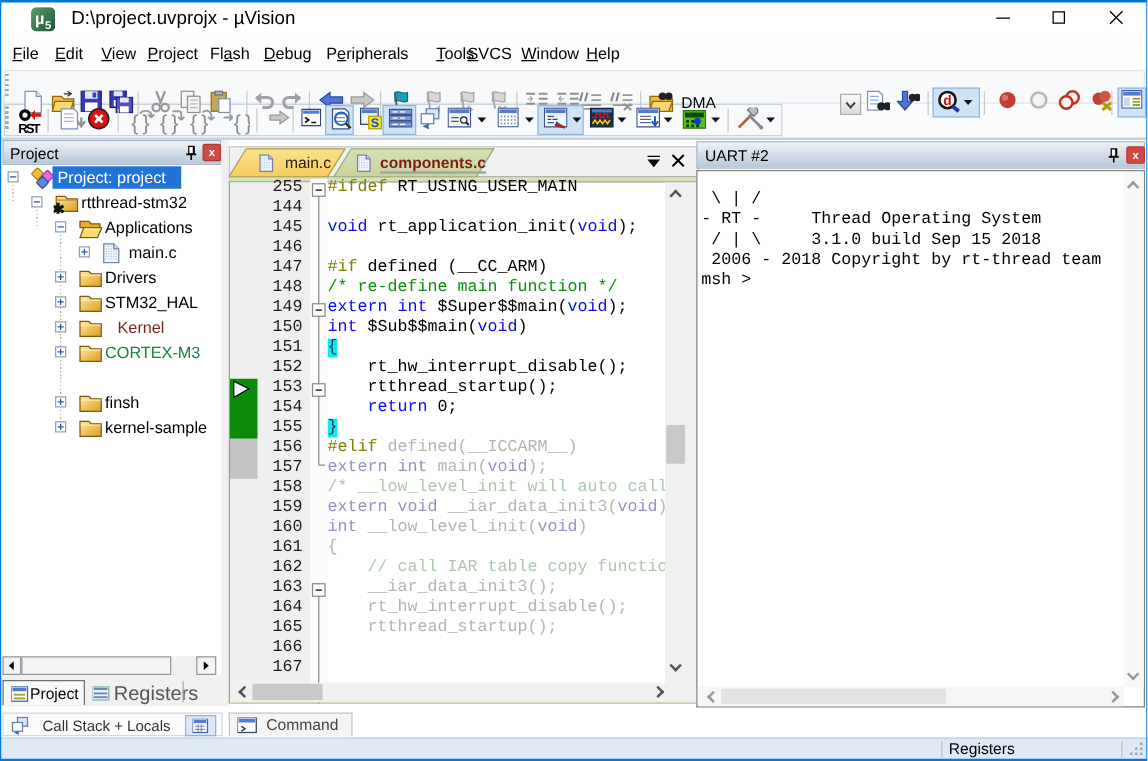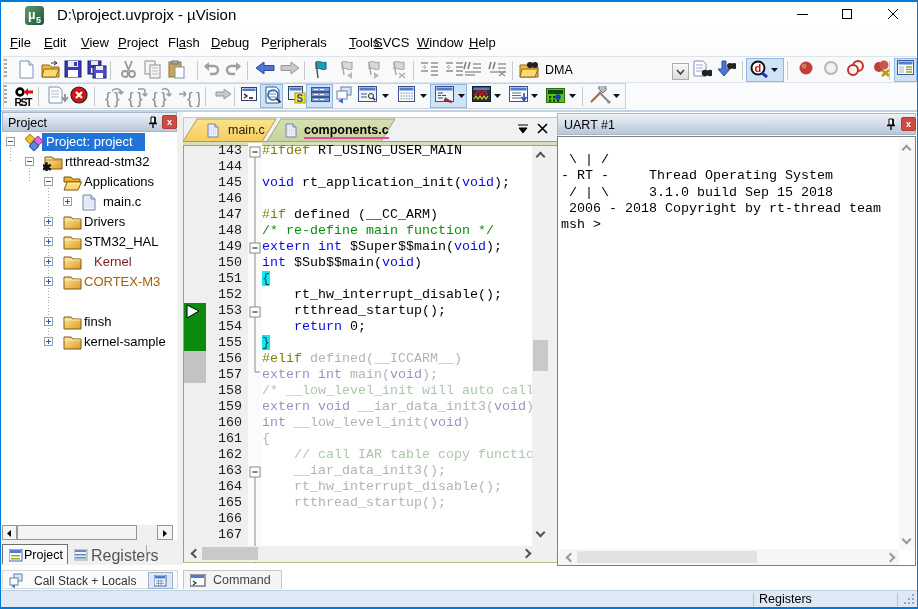--- a/index.html
+++ b/index.html
@@ -77,21 +77,21 @@
 <span style="left:416px"><u>W</u>indow</span>
 <span style="left:468px"><u>H</u>elp</span>
 </div>
 
 <div class="abs" id="tb">
  <div id="r1box"></div>
     <div id="r2box"></div>
     <div id="tbline"></div>
  <div class="abs grip" style="top:4px"></div>
  <div class="abs grip" style="top:30px"></div>
- <div id="row1" class="abs" style="left:0;top:3px;width:916px;height:24px">
+ <div id="row1" class="abs" style="left:0;top:15px;width:916px;height:24px">
       <span class="ic" style="left:16px"><svg width="18" height="19">
           <path d="M3 1 h9 l4 4 v13 h-13 z" fill="#fdfdfd" stroke="#8090b0"></path>
           <path d="M12 1 v4 h4" fill="#dde4f0" stroke="#8090b0"></path>
         </svg></span>
       <span class="ic" style="left:40px"><svg width="19" height="19">
           <path d="M1 5 h7 l2 2 h8 v10 h-17 z" fill="#f2bc40" stroke="#906810"></path>
           <path d="M3 9 h15 l-3 8 h-14 z" fill="#fcd870" stroke="#906810"></path>
           <path d="M10 3 h6 M13 1 l3 2 l-3 2" stroke="#333" fill="none"></path>
         </svg></span>
       <span class="ic" style="left:63px"><svg width="18" height="18">
@@ -524,21 +524,21 @@
       <span style="position:absolute;left:60px;top:2px"><svg width="20" height="17">
           <defs>
             <linearGradient id="fgr" x1="0" y1="0" x2="1" y2="1">
               <stop offset="0" stop-color="#fde9a2"></stop>
               <stop offset="1" stop-color="#e09b20"></stop>
             </linearGradient>
           </defs>
           <path d="M2 3 h7 l2 2 h8 v10 h-17 z" fill="url(#fgr)" stroke="#7a5a10"></path>
           <path d="M2.5 6 h16" stroke="#fdeaa8"></path>
         </svg></span>
-      <span style="position:absolute;left:82px;top:0;color:#a16207;z-index:2">CORTEX-M3</span>
+      <span style="position:absolute;left:82px;top:0;color:#15803d;z-index:2">CORTEX-M3</span>
     </div>
     <div class="trow" style="top:180px;left:0;width:175px">
       <div class="ebox" style="left:42px">
         <i></i>
         <b></b>
       </div>
       <span style="position:absolute;left:60px;top:2px"><svg width="20" height="17">
           <defs>
             <linearGradient id="fgr" x1="0" y1="0" x2="1" y2="1">
               <stop offset="0" stop-color="#fde9a2"></stop>
@@ -666,40 +666,40 @@
       <path d="M1 1 h7 l3 3 v10 h-10 z" fill="#eef2fb" stroke="#7080a8"></path>
       <path d="M2 3 h5 M2 5 h5 M2 7 h8 M2 9 h8 M2 11 h8" stroke="#c2cde0" stroke-dasharray="1 1"></path>
       <path d="M8 1 v3 h3" fill="#cdd8ee" stroke="#7080a8"></path>
     </svg>
  <span style="position:absolute;left:45px;top:6px;font-size:12.5px;color:#2a1a00">main.c</span>
  <svg style="position:absolute;left:102px;top:6px" width="12" height="15">
       <path d="M1 1 h7 l3 3 v10 h-10 z" fill="#eef2fb" stroke="#7080a8"></path>
       <path d="M2 3 h5 M2 5 h5 M2 7 h8 M2 9 h8 M2 11 h8" stroke="#c2cde0" stroke-dasharray="1 1"></path>
       <path d="M8 1 v3 h3" fill="#cdd8ee" stroke="#7080a8"></path>
     </svg>
- <span style="position:absolute;left:121px;top:6px;font-size:12.5px;font-weight:bold;color:#000000;border-bottom:2px solid #ec4899;white-space:nowrap">components.c</span>
+ <span style="position:absolute;left:121px;top:6px;font-size:12.5px;font-weight:bold;color:#7f1d1d;border-bottom:2px solid #a3a3a3;white-space:nowrap">components.c</span>
  <svg style="position:absolute;left:334px;top:7px" width="12" height="10">
       <path d="M1 1 h10 M2 4 l4 5 l4 -5 z" fill="#000" stroke="#000"></path>
     </svg>
  <svg style="position:absolute;left:354px;top:6px" width="11" height="11">
       <path d="M1 1 L10 10 M10 1 L1 10" stroke="#000" stroke-width="1.6"></path>
     </svg>
 
  <div style="position:absolute;left:0;top:28px;width:376px;height:418px;border:1px solid #98a088;border-bottom:2px solid #b5c189;background:#fff"></div>
 
  <div style="position:absolute;left:1px;top:29px;width:64px;height:400px;background:#efefef"></div>
 
  <div style="position:absolute;left:1px;top:186px;width:22px;height:48px;background:#0b8a0b"></div>
  <div style="position:absolute;left:1px;top:234px;width:22px;height:32px;background:#c3c3c3"></div>
  <svg style="position:absolute;left:3px;top:187px" width="16" height="15">
       <path d="M1 1 L13 7 L1 14 z" fill="#eefcff" stroke="#000"></path>
     </svg>
 
  <div id="lnum" class="mono" style="position:absolute;left:23px;top:26px;width:36px;text-align:right;font-size:13.333px;color:#1d1d1d">
-      <div class="cl">143</div>
+      <div class="cl">255</div>
       <div class="cl">144</div>
       <div class="cl">145</div>
       <div class="cl">146</div>
       <div class="cl">147</div>
       <div class="cl">148</div>
       <div class="cl">149</div>
       <div class="cl">150</div>
       <div class="cl">151</div>
       <div class="cl">152</div>
       <div class="cl">153</div>
@@ -766,21 +766,21 @@
  </div>
 
  <div style="position:absolute;left:1px;top:429px;width:374px;height:16px;background:#f0f0f0">
   <div class="chev lf" style="left:8px;top:4px"></div>
   <div style="position:absolute;left:18px;top:1px;width:56px;height:13px;background:#c9c9c9"></div>
   <div class="chev rt" style="left:339px;top:4px"></div>
  </div>
 </div>
 
 <div class="abs phead" style="left:557px;top:113px;width:359px;height:22px">
- <span style="position:absolute;left:6px;top:4px;font-size:12.5px">UART #1</span>
+ <span style="position:absolute;left:6px;top:4px;font-size:12.5px">UART #2</span>
  <svg style="position:absolute;left:327px;top:4px" width="12" height="13">
       <path d="M4 1 h4 v6 h-4 z" fill="#fff" stroke="#000"></path>
       <path d="M8 1 v6" stroke="#000" stroke-width="1.6"></path>
       <path d="M2 7.5 h8 M6 8 v4" stroke="#000" stroke-width="1.3"></path>
     </svg>
  <div class="px" style="position:absolute;left:343px;top:3px">x</div>
 </div>
 <div class="abs" style="left:557px;top:136px;width:359px;height:430px;border:1px solid #808080;background:#fff">
  <div id="uart" class="mono" style="position:absolute;left:3px;top:15px;font-size:13.333px;line-height:16.3px;white-space:pre;color:#000"> \ | /
 - RT -     Thread Operating System

